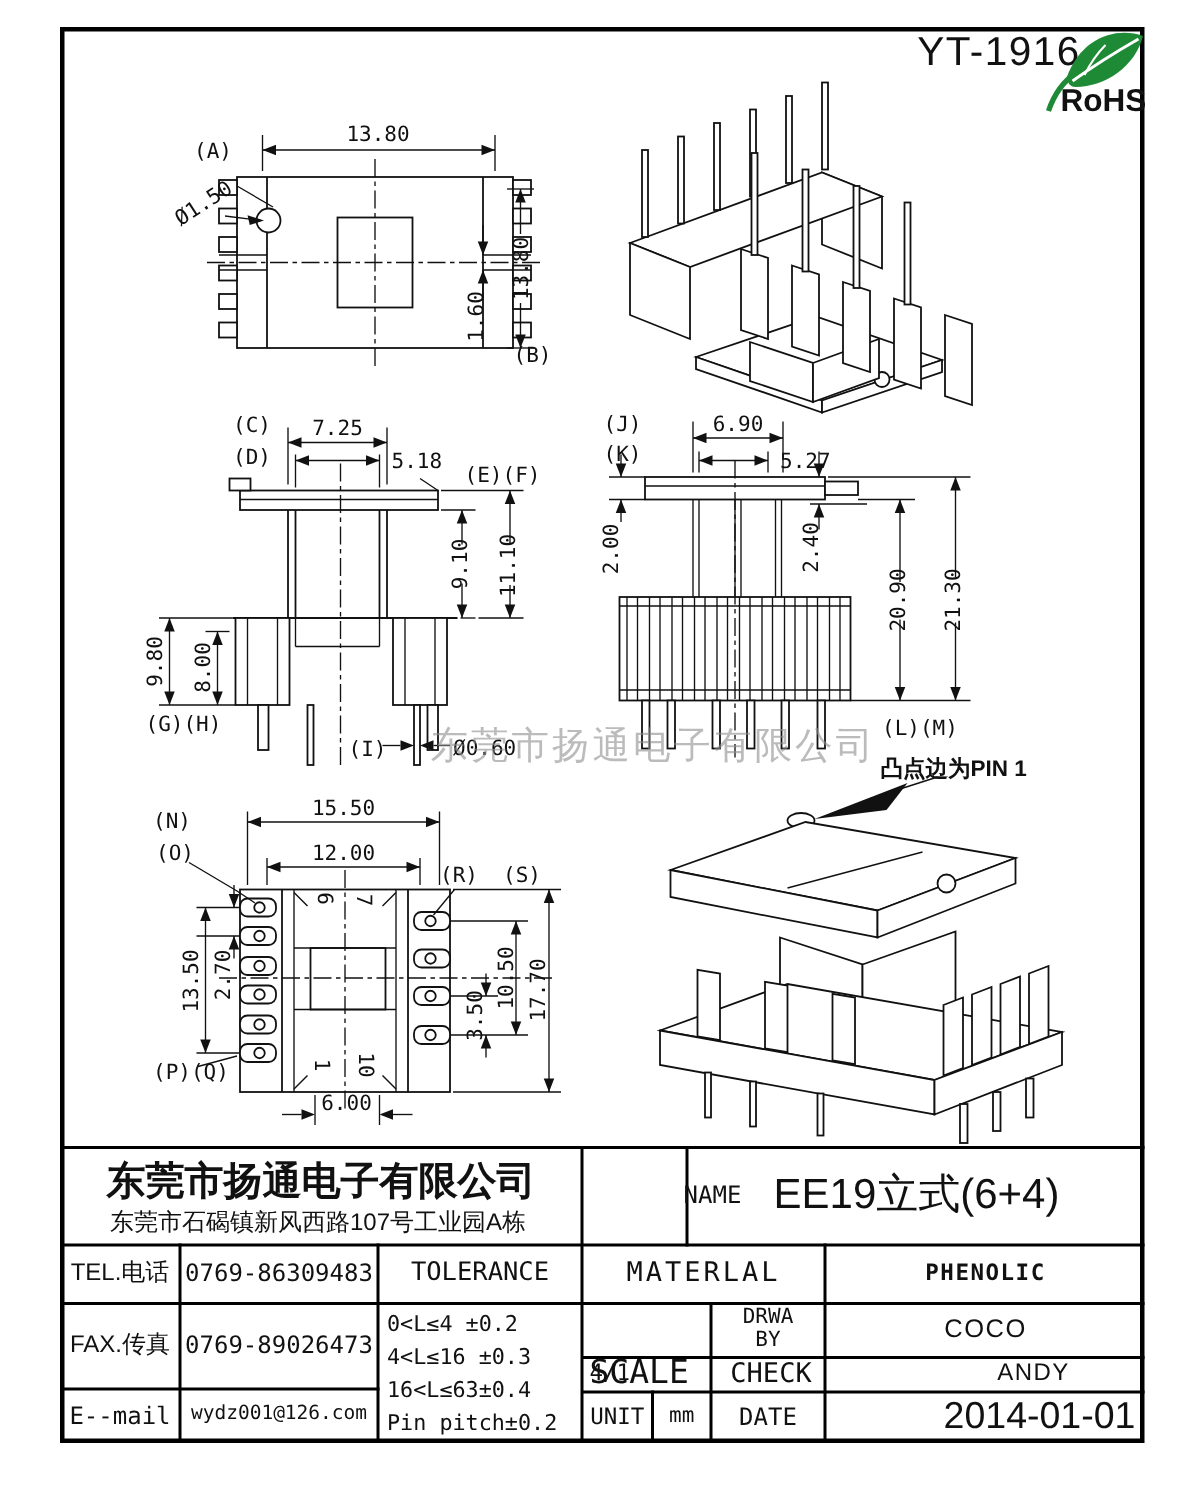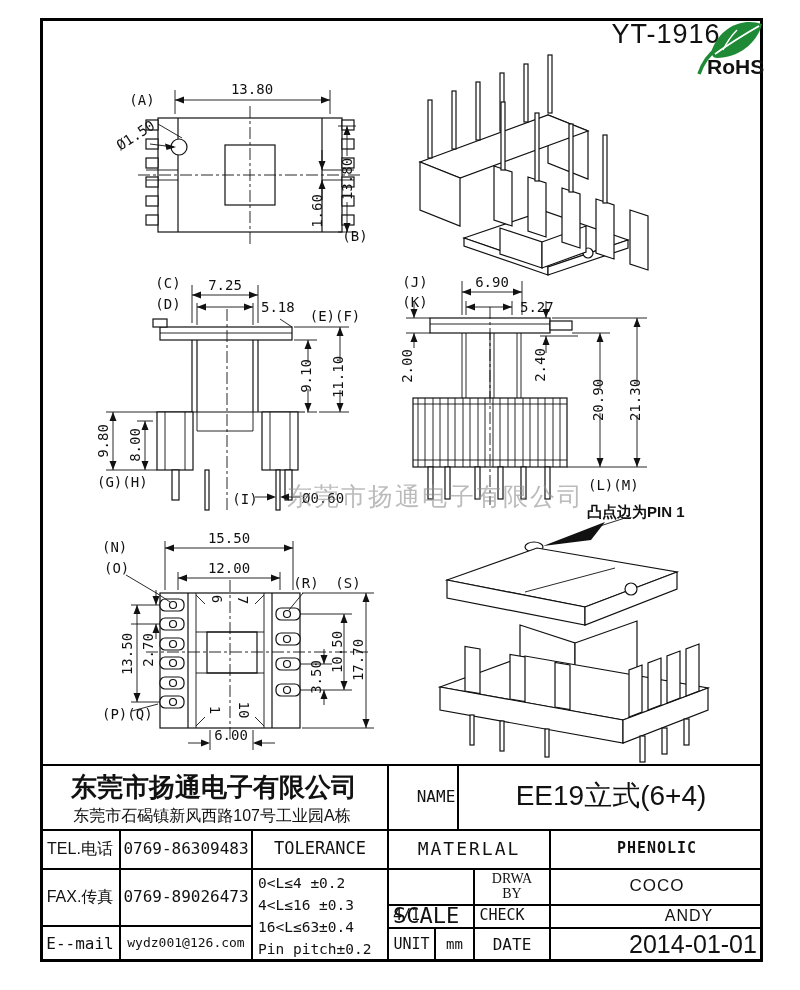--- a/index.html
+++ b/index.html
@@ -439,21 +439,21 @@
   <div class="vl" style="left:119px;top:829px;width:2px;height:133px;"></div>
   <div class="vl" style="left:251px;top:829px;width:2px;height:133px;"></div>
   <div class="vl" style="left:387px;top:764px;width:2px;height:198px;"></div>
   <div class="vl" style="left:457px;top:764px;width:2px;height:67px;"></div>
   <div class="vl" style="left:549px;top:829px;width:2px;height:133px;"></div>
   <div class="vl" style="left:473px;top:868px;width:2px;height:94px;"></div>
   <div class="vl" style="left:434px;top:927px;width:2px;height:35px;"></div>
 
   <div class="cell" style="left:48px;top:769px;width:332px;height:36px;font-size:26px;font-weight:600;">东莞市扬通电子有限公司</div>
   <div class="cell" style="left:42px;top:805px;width:340px;height:22px;font-size:16px;">东莞市石碣镇新风西路107号工业园A栋</div>
-  <div class="cell mono" style="left:370px;top:764px;width:44px;height:65px;font-size:16px;padding-left:44px;">NAME</div>
+  <div class="cell mono" style="left:409px;top:764px;width:44px;height:65px;font-size:16px;padding-left:44px;">NAME</div>
   <div class="cell" style="left:459px;top:764px;width:304px;height:65px;font-size:28px;">EE19立式(6+4)</div>
 
   <div class="cell" style="left:42px;top:829px;width:76px;height:39px;font-size:16px;">TEL.电话</div>
   <div class="cell mono" style="left:121px;top:829px;width:130px;height:39px;font-size:16px;">0769-86309483</div>
   <div class="cell mono" style="left:253px;top:829px;width:134px;height:39px;font-size:17px;">TOLERANCE</div>
   <div class="cell mono" style="left:389px;top:829px;width:160px;height:39px;font-size:18px;letter-spacing:2px;">MATERLAL</div>
   <div class="cell mono" style="left:551px;top:829px;width:212px;height:39px;font-size:15px;letter-spacing:1px;font-weight:bold;">PHENOLIC</div>
 
   <div class="cell" style="left:42px;top:868px;width:76px;height:57px;font-size:16px;">FAX.传真</div>
   <div class="cell mono" style="left:121px;top:868px;width:130px;height:57px;font-size:16px;">0769-89026473</div>
@@ -461,25 +461,25 @@
   <div class="cell mono" style="left:121px;top:925px;width:130px;height:37px;font-size:13px;">wydz001@126.com</div>
 
   <div class="abs mono" style="left:258px;top:872px;width:128px;height:88px;font-size:14.5px;line-height:22px;">
     <div>0&lt;L≤4  ±0.2</div>
     <div>4&lt;L≤16 ±0.3</div>
     <div>16&lt;L≤63±0.4</div>
     <div>Pin pitch±0.2</div>
   </div>
 
   <div class="cell mono" style="left:389px;top:900px;width:84px;height:32px;font-size:22px;justify-content:flex-start;padding-left:4px;">SCALE</div>
-  <div class="cell mono" style="left:475px;top:868px;width:74px;height:36px;font-size:14px;white-space:pre-line;line-height:15px;font-family:Liberation Serif, serif;">DRWA
+  <div class="cell mono" style="left:475px;top:868px;width:74px;height:36px;font-size:14px;white-space:pre-line;line-height:15px;">DRWA
 BY</div>
   <div class="cell" style="left:551px;top:868px;width:212px;height:36px;font-size:17px;letter-spacing:1px;">COCO</div>
 
   <div class="cell mono" style="left:389px;top:904px;width:84px;height:23px;font-size:15px;justify-content:flex-start;padding-left:4px;">4/1</div>
-  <div class="cell mono" style="left:475px;top:904px;width:54px;height:23px;font-size:15px;">CHECK</div>
+  <div class="cell mono" style="left:475px;top:904px;width:54px;height:23px;font-size:18px;padding-left:12px;">CHECK</div>
   <div class="cell" style="left:551px;top:904px;width:212px;height:23px;font-size:16px;letter-spacing:1px;margin-left:32px;">ANDY</div>
 
   <div class="cell mono" style="left:389px;top:927px;width:45px;height:35px;font-size:15px;">UNIT</div>
   <div class="cell mono" style="left:436px;top:927px;width:37px;height:35px;font-size:14px;">mm</div>
   <div class="cell mono" style="left:475px;top:927px;width:74px;height:35px;font-size:16px;">DATE</div>
   <div class="cell" style="left:569px;top:927px;width:248px;height:35px;font-size:25px;">2014-01-01</div>
 </div>
 
 </body></html>

